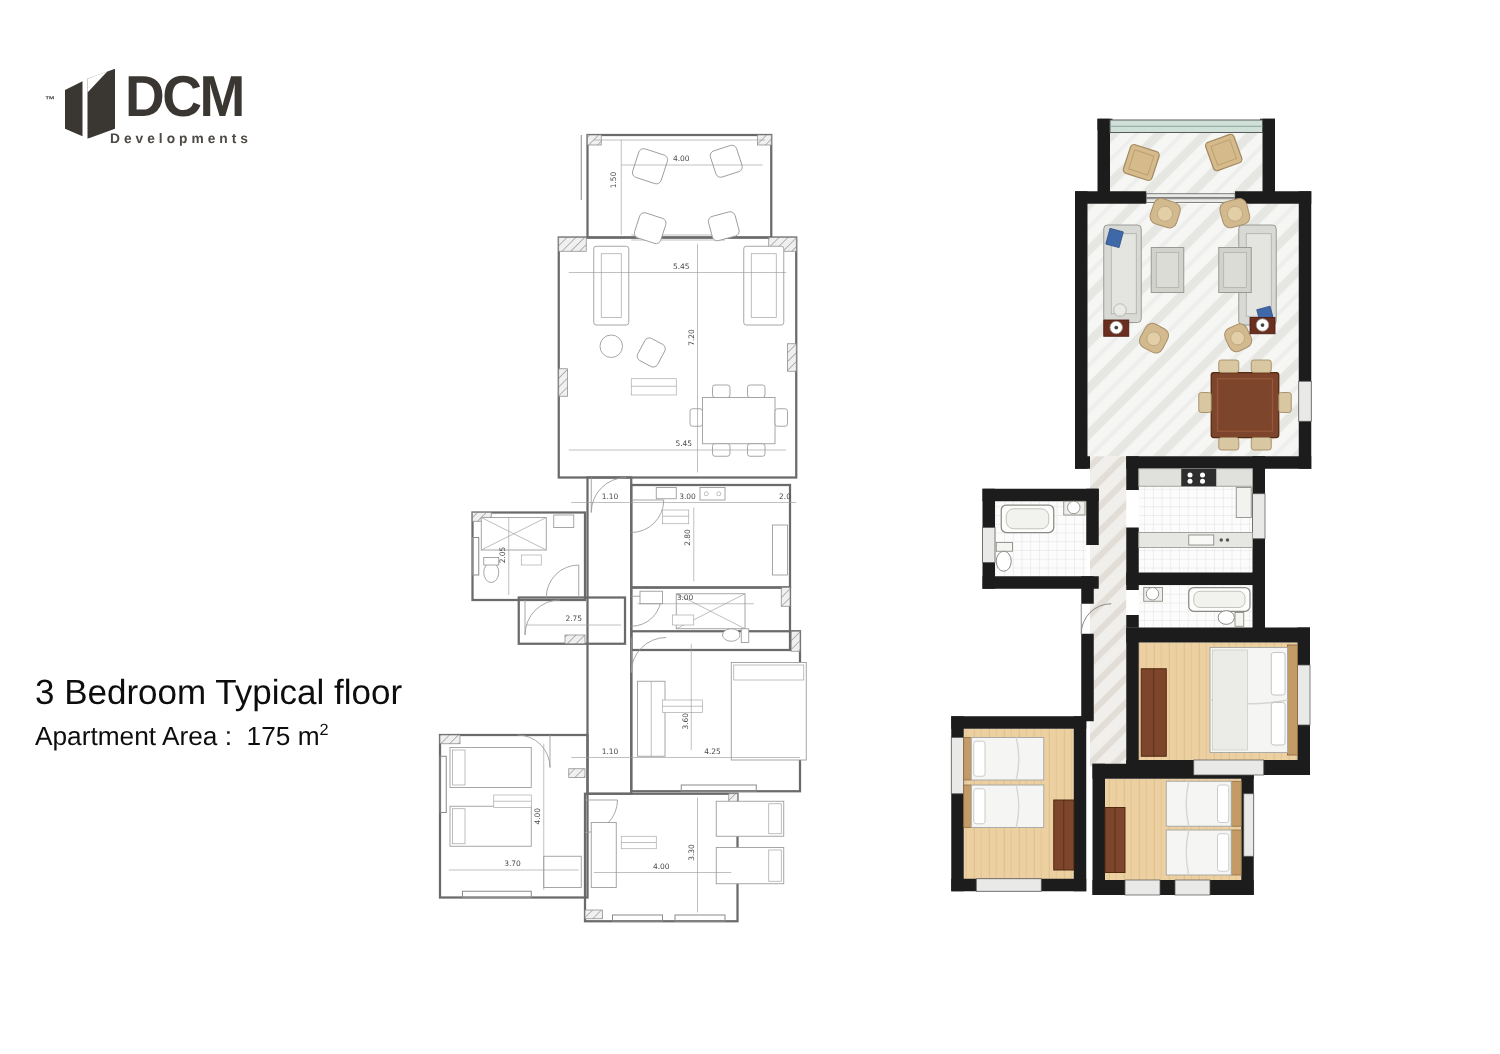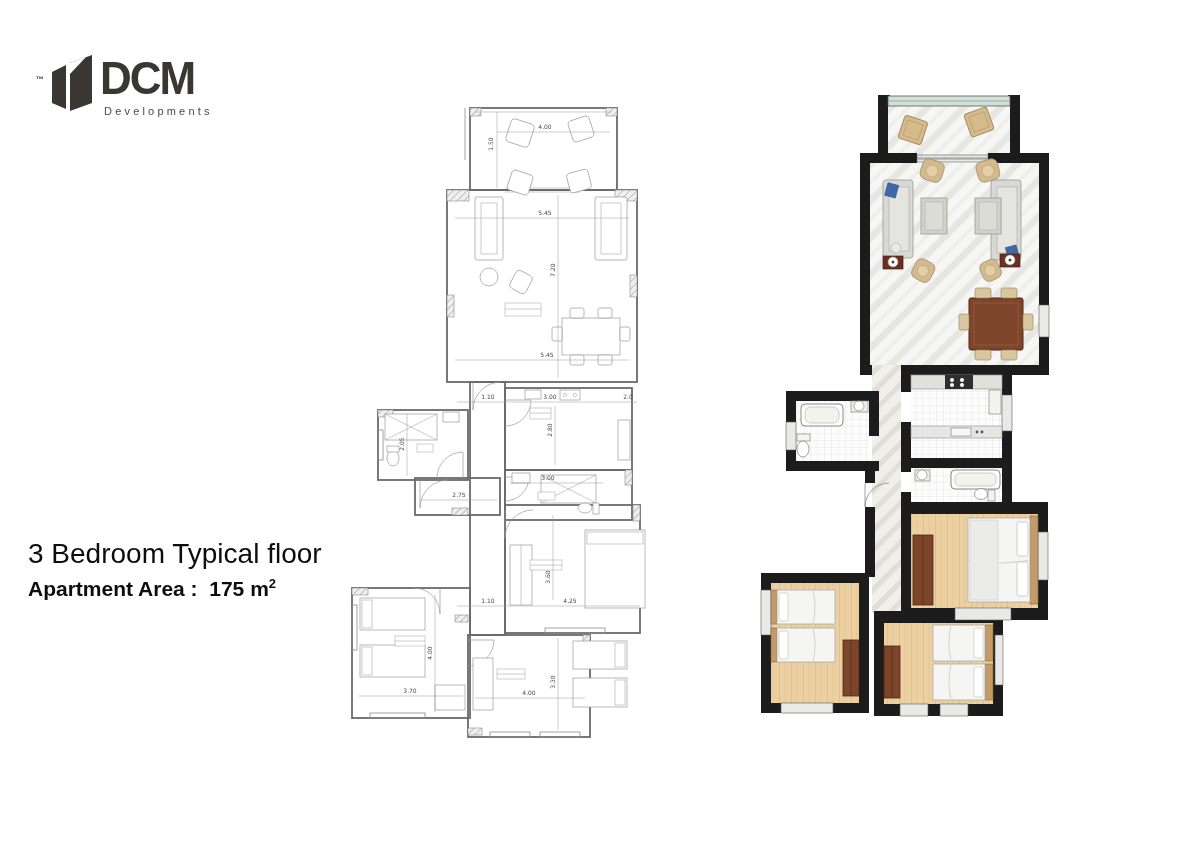--- a/index.html
+++ b/index.html
@@ -4,26 +4,26 @@
 <style>
   html,body{margin:0;padding:0;background:#e9e9e9;}
   .canvas{position:relative;width:1200px;height:843px;background:#ffffff;overflow:hidden;
           font-family:"Liberation Sans",sans-serif;}
   
   .logo{position:absolute;left:36px;top:55px;width:230px;height:70px;}
   .logo .tm{position:absolute;left:0px;top:20px;font-size:8px;color:#3a3632;font-weight:bold;}
   .logo .icon{position:absolute;left:14px;top:0px;}
   .logo .name{position:absolute;left:64px;top:-2px;font-size:44px;font-weight:900;
               letter-spacing:-2px;color:#3a3632;transform:scaleY(1.05);}
-  .logo .sub{position:absolute;left:68px;top:50px;font-size:11px;font-weight:normal;
+  .logo .sub{position:absolute;left:52px;top:50px;font-size:11px;font-weight:bold;
              letter-spacing:3.2px;color:#4c4844;}
   
   .title-block{position:absolute;left:28px;top:538px;color:#0d0d0d;}
   .title-block .l1{font-size:28px;font-weight:normal;letter-spacing:0px;}
-  .title-block .l2{font-size:21px;font-weight:bold;margin-top:6px;}
+  .title-block .l2{font-size:21px;font-weight:normal;margin-top:6px;}
   .title-block sup{font-size:13px;}
   
   svg{position:absolute;}
   .tech-plan{left:345px;top:100px;}
   .color-plan{left:755px;top:90px;}
   text.dim{font-family:"DejaVu Sans",sans-serif;font-size:6px;fill:#4a4a4a;}
   .thinline{stroke:#9a9a9a;stroke-width:0.5;fill:none;}
   .wall{stroke:#6a6a6a;stroke-width:1.8;fill:none;}
   .wall-thin{stroke:#8a8a8a;stroke-width:0.8;fill:none;}
   .furn{stroke:#9a9a9a;stroke-width:0.7;fill:#ffffff;}

